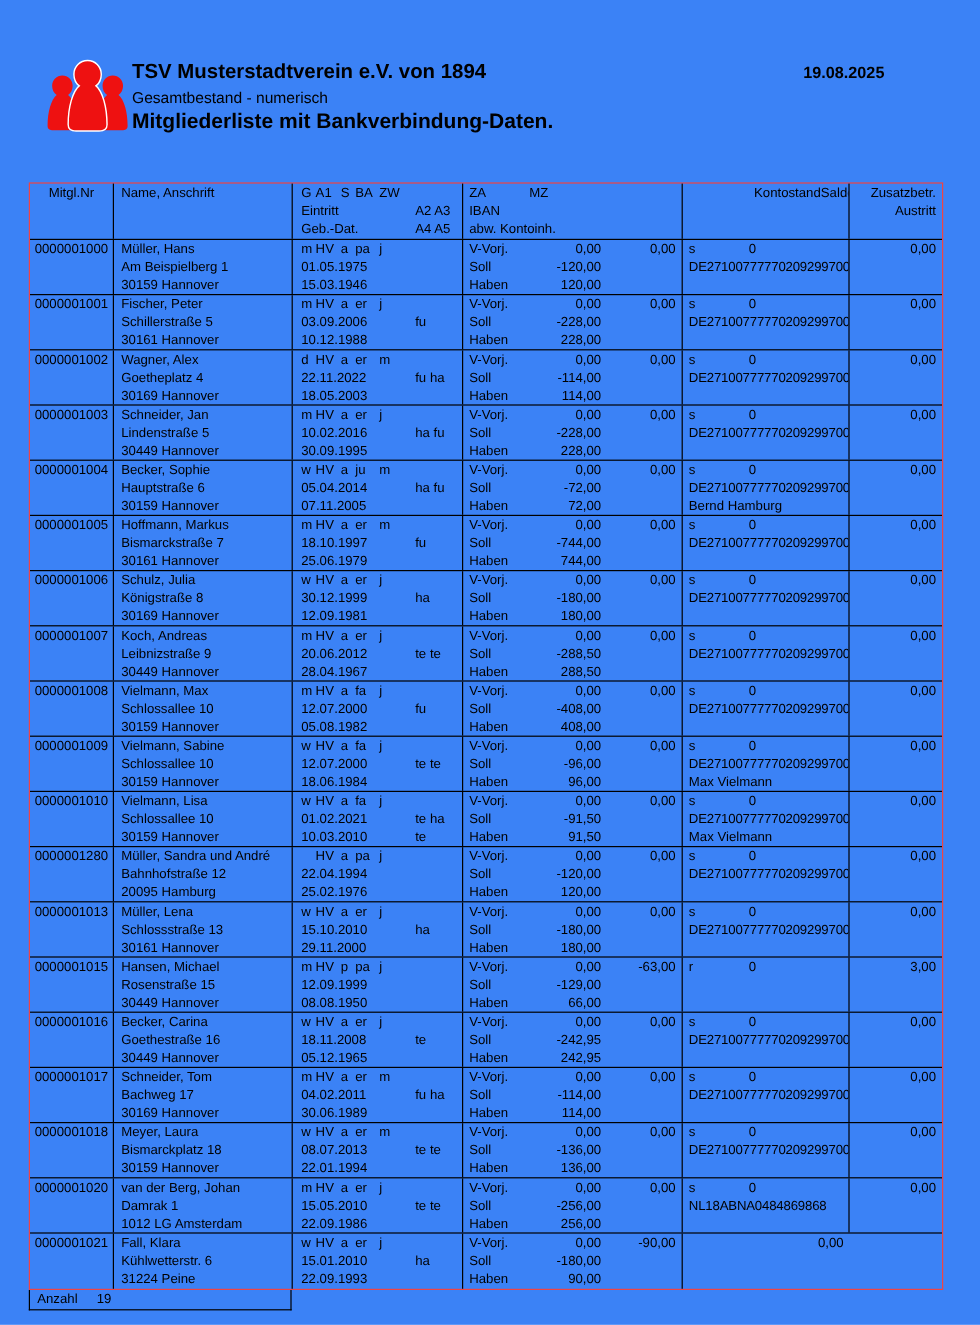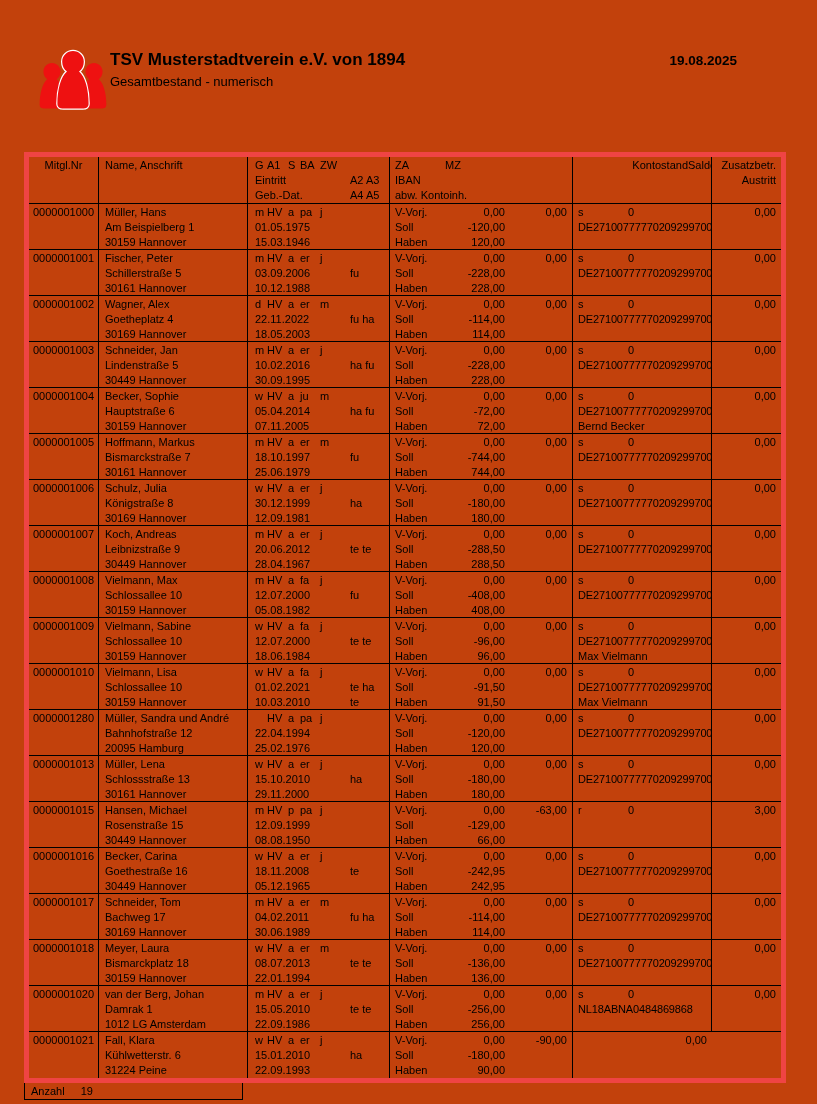--- a/index.html
+++ b/index.html
@@ -4,33 +4,33 @@
 <style>
   * { box-sizing: border-box; }
   html,body { margin:0; padding:0; background:#ffffff; }
   body {
     width:817px; height:1104px;
     font-family:"Liberation Sans", sans-serif;
     color:#000;
     position:relative;
     overflow:hidden;
   }
-  .page { position:absolute; inset:0; background:#c2410c; }
+  .page { position:absolute; inset:0; background:#3b82f6; }
 
   
   .logo { position:absolute; left:38px; top:48px; width:70px; height:66px; }
   .titles { position:absolute; left:110px; top:50px; }
   .title { font-size:17px; font-weight:bold; line-height:20px; }
   .subtitle { font-size:13px; line-height:17px; margin-top:3px; }
   .list-title { font-size:17.5px; font-weight:bold; line-height:21px; margin-top:1px; }
   .date { position:absolute; right:80px; top:53px; font-size:13.5px; font-weight:bold; }
 
   
   .table-wrap { position:absolute; left:24px; top:152px; width:762px; }
-  .table { border:5px solid #ef4444; }
+  .table { border:1px solid #ef4444; }
   .row {
     display:grid;
     grid-template-columns:70px 149px 142px 183px 139px 1fr;
     height:46px;
     border-bottom:1px solid #000;
   }
   .row.header { height:47px; }
   .row:last-child { border-bottom:none; }
   .c { border-right:1px solid #000; padding-top:1px; overflow:hidden; }
   .c:last-child { border-right:none; }
@@ -73,20 +73,21 @@
       <path d="M0,0 C5,0 9,4 9,9 C9,12.5 7.5,15.5 5,17 C10,21 13,32 13,44 C13,47 11,48 8,48 L-8,48 C-11,48 -13,47 -13,44 C-13,32 -10,21 -5,17 C-7.5,15.5 -9,12.5 -9,9 C-9,4 -5,0 0,0 Z" fill="#ee1111"></path>
     </g>
     <g transform="translate(35,2) scale(1.2)">
       <path stroke="#ffffff" stroke-width="2" paint-order="stroke" d="M0,0 C5,0 9,4 9,9 C9,12.5 7.5,15.5 5,17 C10,21 13,32 13,44 C13,47 11,48 8,48 L-8,48 C-11,48 -13,47 -13,44 C-13,32 -10,21 -5,17 C-7.5,15.5 -9,12.5 -9,9 C-9,4 -5,0 0,0 Z" fill="#ee1111"></path>
     </g>
   </svg>
 
   <div class="titles">
     <div class="title">TSV Musterstadtverein e.V. von 1894</div>
     <div class="subtitle">Gesamtbestand - numerisch</div>
+    <div class="list-title">Mitgliederliste mit Bankverbindung-Daten.</div>
   </div>
   <div class="date">19.08.2025</div>
 
   <div class="table-wrap">
     <div class="table">
 
       
       <div class="row header">
         <div class="c c1">
           <div class="ln">Mitgl.Nr</div>
@@ -241,21 +242,21 @@
       <div class="ln rel"><span>07.11.2005</span><span class="sub"></span></div>
     </div>
     <div class="c c4">
       <div class="ln acct"><span>V-Vorj.</span><span class="v1">0,00</span><span class="v2">0,00</span></div>
       <div class="ln acct"><span>Soll</span><span class="v1">-72,00</span><span class="v2"></span></div>
       <div class="ln acct"><span>Haben</span><span class="v1">72,00</span><span class="v2"></span></div>
     </div>
     <div class="c c5">
       <div class="ln"><span class="zlbl">s</span><span>0</span></div>
       <div class="ln iban-ln">DE27100777770209299700</div>
-      <div class="ln">Bernd Becker</div>
+      <div class="ln">Bernd Hamburg</div>
     </div>
     <div class="c c6">
       <div class="ln">0,00</div>
       <div class="ln"></div>
     </div>
   </div><div class="row">
     <div class="c c1">
       <div class="ln">0000001005</div>
     </div>
     <div class="c c2">

